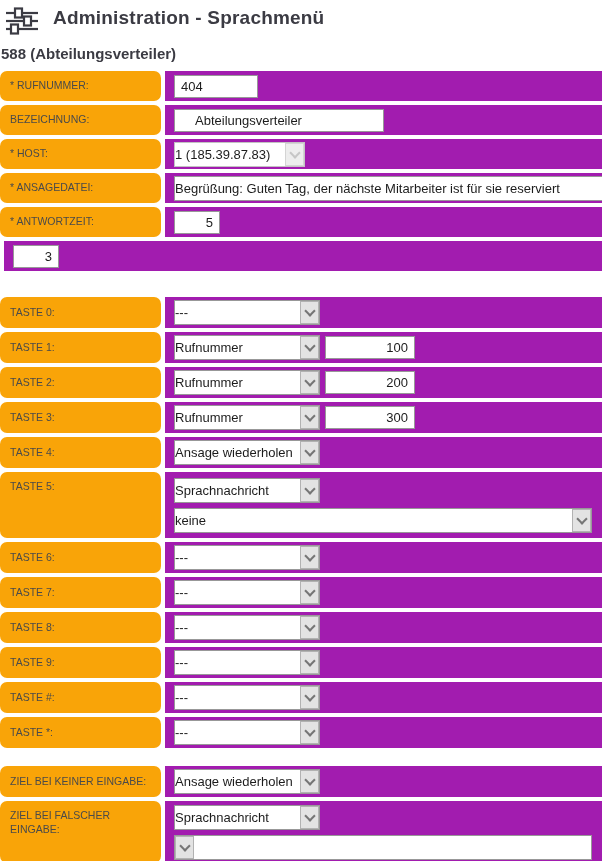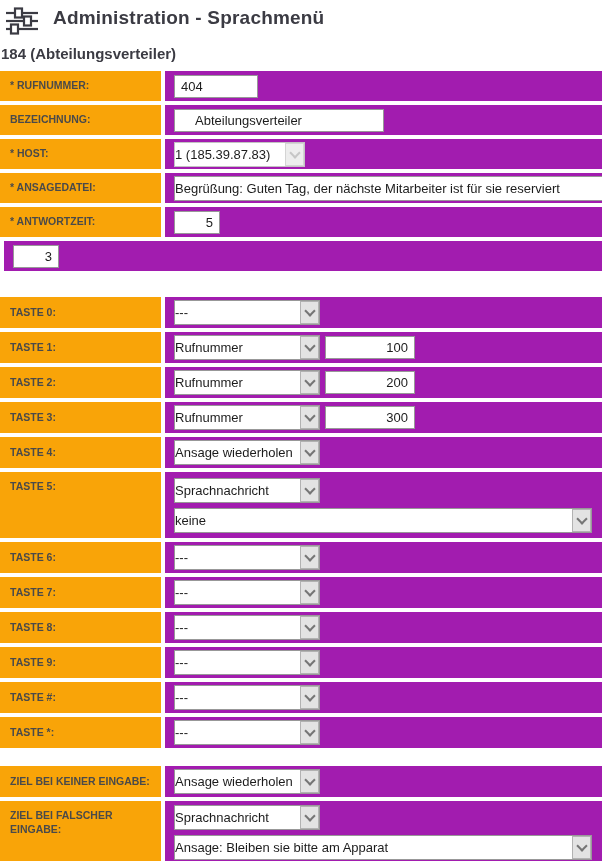--- a/index.html
+++ b/index.html
@@ -16,21 +16,21 @@
   .sub{margin:8px 0 0 1px;font-size:15px;font-weight:bold;color:#3b3b43;}
 
   
   .form{margin-top:9px;}
   .sec2{margin-top:26px;}
   .sec3{margin-top:18px;}
   .row{display:flex;margin-bottom:4px;}
   .lbl{
     width:161px;min-width:161px;box-sizing:border-box;background:#F9A408;
     display:flex;align-items:center;padding:0 8px 0 10px;
-    font-size:10.5px;color:#4a4a4a;font-weight:bold;line-height:1.3;
+    font-size:10.5px;color:#4a4a4a;font-weight:normal;line-height:1.3;border-radius:7px;
   }
   .val{
     flex:1;background:#a21caf;display:flex;align-items:center;
     padding-left:9px;box-sizing:border-box;margin-left:4px;
   }
   .h30{height:30px;} .h31{height:31px;} .h66{height:66px;justify-content:flex-end;} .h62{height:62px;}
   .row.dbl .lbl{align-items:flex-start;padding-top:8px;}
   .row.dbl .val{flex-direction:column;align-items:flex-start;justify-content:center;gap:5px;}
 
   
@@ -76,21 +76,21 @@
         <line x1="1" y1="14" x2="33" y2="14"></line>
         <line x1="1" y1="22" x2="33" y2="22"></line>
         <rect x="10" y="1.5" width="7" height="9"></rect>
         <rect x="19" y="9.5" width="7" height="9"></rect>
         <rect x="6" y="17.5" width="7" height="9"></rect>
       </g>
     </svg>
     <span class="ttl">Administration - Sprachmenü</span>
   </div>
 
-  <div class="sub">184 (Abteilungsverteiler)</div>
+  <div class="sub">588 (Abteilungsverteiler)</div>
 
   <div class="form">
 
     <div class="row h30">
       <div class="lbl">* RUFNUMMER:</div>
       <div class="val">
         <input class="ti w84" value="404" style="">
       </div>
     </div>
 
@@ -312,21 +312,20 @@
       <div class="row dbl h62">
         <div class="lbl">ZIEL BEI FALSCHER EINGABE:</div>
         <div class="val">
           <div class="sel sw146">
             <span class="sel-txt">Sprachnachricht</span>
             <span class="sel-btn">
                 <i class="chev"></i>
               </span>
           </div>
           <div class="sel sw420">
-            <span class="sel-txt">Ansage: Bleiben sie bitte am Apparat</span>
             <span class="sel-btn">
                 <i class="chev"></i>
               </span>
           </div>
         </div>
       </div>
 
     </div>
 
   </div>

